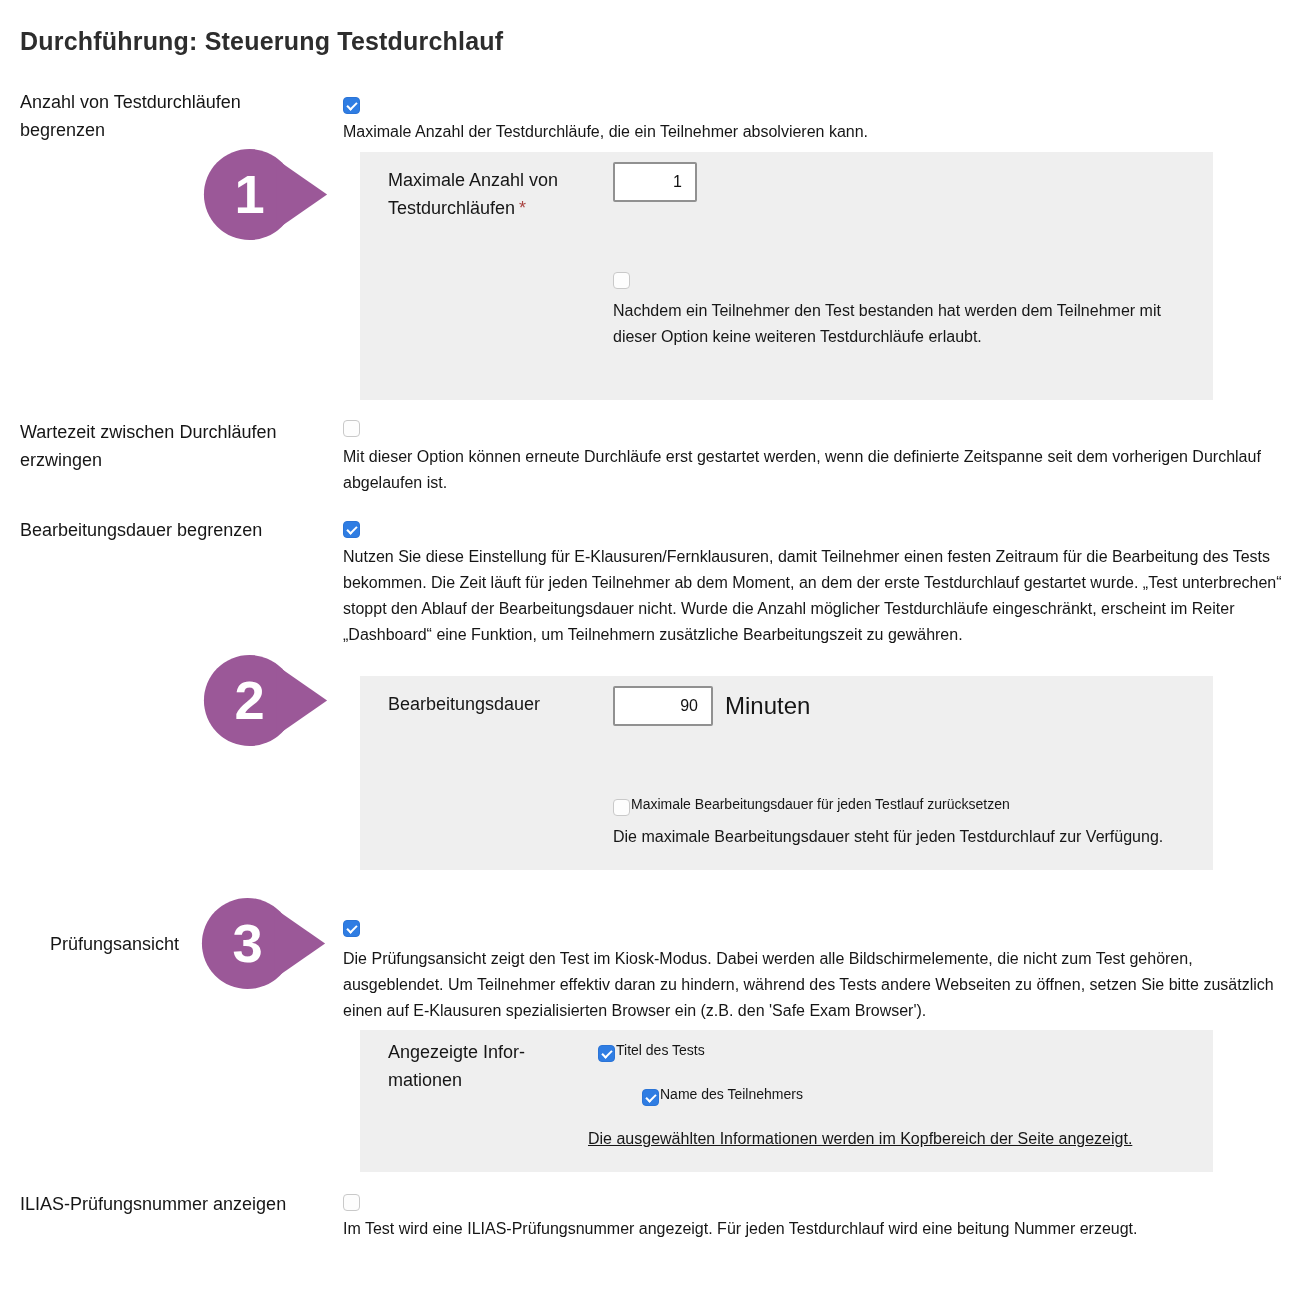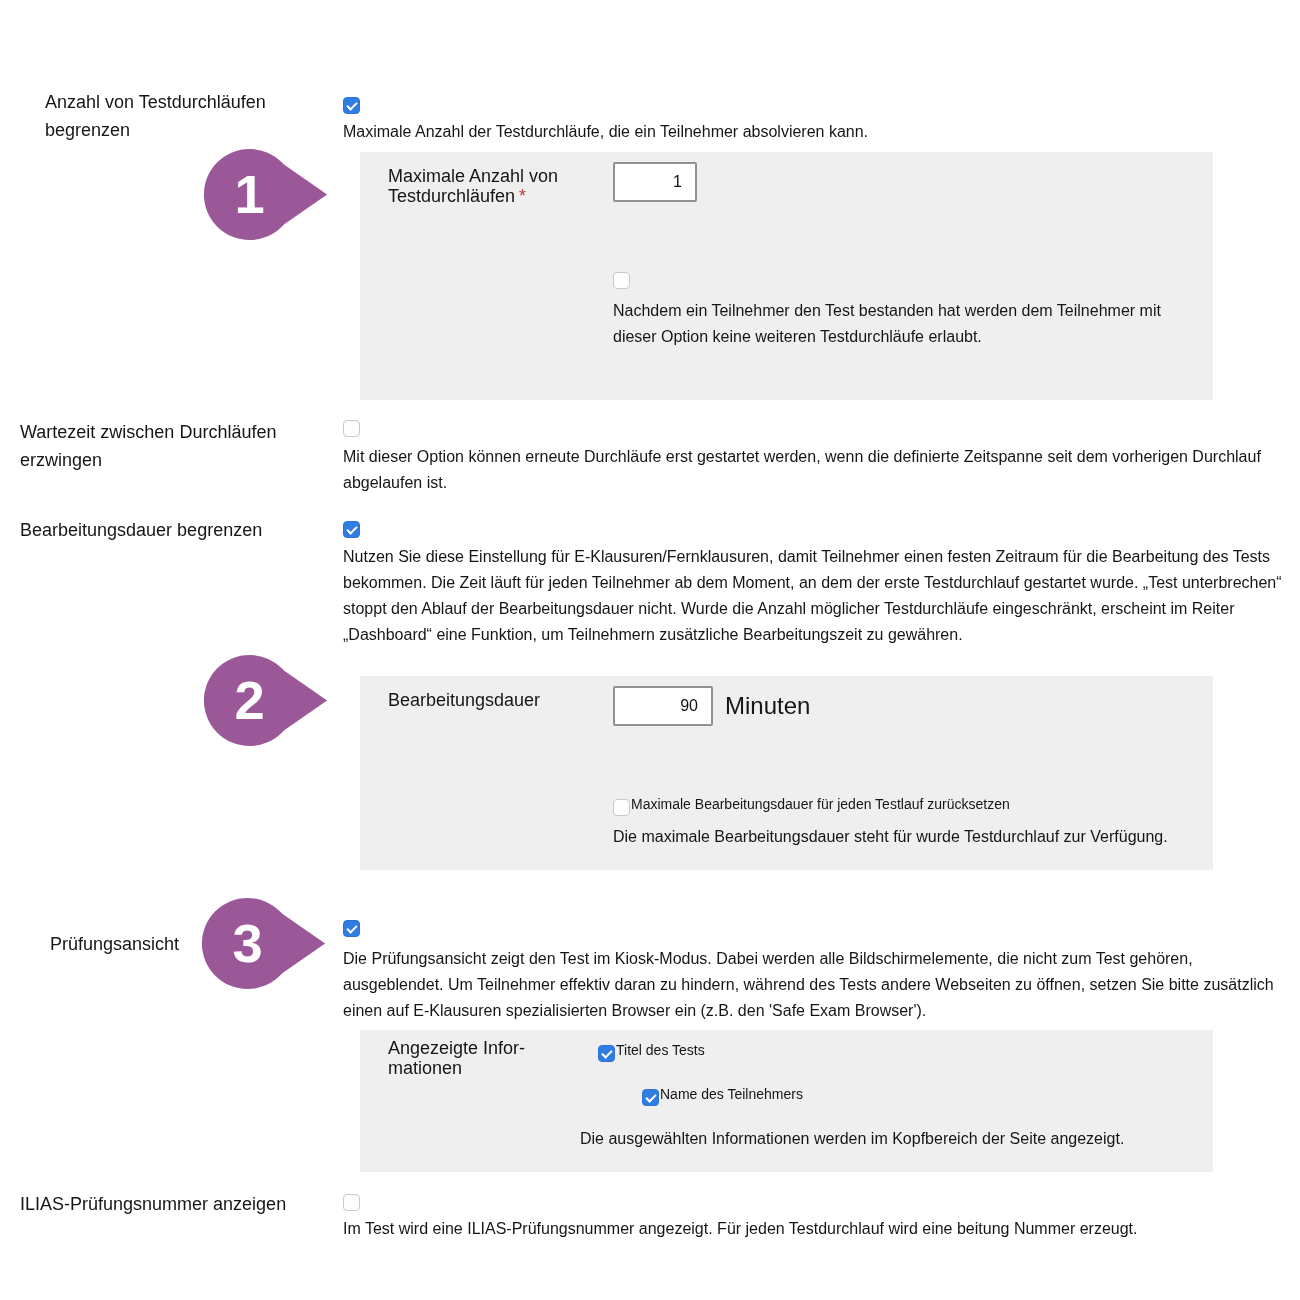--- a/index.html
+++ b/index.html
@@ -14,42 +14,43 @@
   .checkbox { position:absolute; width:17px; height:17px; box-sizing:border-box;
               border:1px solid #c9c9c9; border-radius:4px; background:#fdfdfd; cursor:pointer; }
   .checkbox[data-checked="true"] { background:#2f7de3; border-color:#2b74d6; }
   .checkmark { display:none; }
   .checkbox[data-checked="true"] .checkmark { display:block; position:absolute; left:3px; top:4px;
               width:8px; height:4px; border-left:2px solid #fff; border-bottom:2px solid #fff;
               transform:rotate(-45deg); }
   .checkbox.inline { position:relative; flex:0 0 17px; }
 
   .panel { position:absolute; left:360px; width:853px; background:#efefef; }
-  .sub-label { position:absolute; left:28px; width:182px; font-size:18px; line-height:20px; }
+  .sub-label { position:absolute; left:28px; width:182px; font-size:18px; line-height:28px; }
   .required { color:#a94442; margin-left:4px; }
 
   .num-input { position:absolute; box-sizing:border-box; height:40px; background:#fff;
                border:2px solid #919191; border-radius:2px; font-family:inherit; font-size:16px;
                color:#111; text-align:right; padding-right:13px; }
   .unit { position:absolute; font-size:24px; }
 
   .inline-row { position:absolute; display:flex; align-items:flex-end; gap:1px; font-size:14px; cursor:pointer; }
   .inline-row .opt-label { line-height:24px; }
 
   .marker { position:absolute; width:128px; height:97px; pointer-events:none; }
   .marker svg { display:block; width:100%; height:100%; }
   .marker text { font-family:"Liberation Sans", sans-serif; font-weight:700; font-size:56px; fill:#ffffff; }
 </style>
 </head>
 <body>
 
 <div class="stage">
 
+  <h1 class="page-title">Durchführung: Steuerung Testdurchlauf</h1>
 
-  <div class="row-label" style="top:88px;margin-left:25px;">Anzahl von Testdurchläufen begrenzen</div>
+  <div class="row-label" style="top:88px;">Anzahl von Testdurchläufen begrenzen</div>
   <span class="checkbox" style="left:343px; top:97px;" data-checked="true">
       <span class="checkmark"></span>
     </span>
   <div class="byline" style="left:343px; top:119px; width:935px;">Maximale Anzahl der Testdurchläufe, die ein Teilnehmer absolvieren kann.</div>
 
   <div class="panel" style="top:152px; height:248px;">
     <div class="sub-label" style="top:14px;"><span>Maximale Anzahl von Testdurchläu­fen</span><span class="required">*</span></div>
     <input class="num-input" style="left: 253px; top: 10px; width: 84px;" value="1">
     <span class="checkbox" style="left:253px; top:120px;" data-checked="false"></span>
     <div class="byline" style="left:253px; top:146px; width:570px;">Nachdem ein Teilnehmer den Test bestanden hat werden dem Teilnehmer mit dieser Option keine weiteren Testdurchläufe erlaubt.</div>
@@ -76,21 +77,21 @@
   <div class="byline" style="left:343px; top:544px; width:940px;">Nutzen Sie diese Einstellung für E-Klausuren/Fernklausuren, damit Teilnehmer einen festen Zeitraum für die Bear­beitung des Tests bekommen. Die Zeit läuft für jeden Teilnehmer ab dem Moment, an dem der erste Testdurchlauf gestartet wurde. „Test unterbrechen“ stoppt den Ablauf der Bearbeitungsdauer nicht. Wurde die Anzahl möglicher Testdurchläufe eingeschränkt, erscheint im Reiter „Dashboard“ eine Funktion, um Teilnehmern zusätzliche Bearbei­tungszeit zu gewähren.</div>
 
   <div class="panel" style="top:676px; height:194px;">
     <div class="sub-label" style="top:14px; width:200px;">Bearbeitungsdauer</div>
     <input class="num-input" style="left: 253px; top: 10px; width: 100px;" value="90">
     <span class="unit" style="left:365px; top:16px;">Minuten</span>
     <div class="inline-row" style="left:253px; top:116px;">
       <span class="checkbox inline" data-checked="false"></span>
       <span class="opt-label">Maximale Bearbeitungsdauer für jeden Testlauf zurücksetzen</span>
     </div>
-    <div class="byline" style="left:253px; top:148px; width:600px;">Die maximale Bearbeitungsdauer steht für wurde Testdurchlauf zur Verfügung.</div>
+    <div class="byline" style="left:253px; top:148px; width:600px;">Die maximale Bearbeitungsdauer steht für jeden Testdurchlauf zur Verfügung.</div>
   </div>
 
   <div class="marker" style="left:202px; top:652px;">
     <svg viewBox="0 0 130 100">
         <g fill="#9b5898">
           <circle cx="48" cy="50" r="47"></circle>
           <polygon points="76,14 128,50 76,86"></polygon>
         </g>
         <text x="48" y="69" text-anchor="middle">2</text>
       </svg>
@@ -109,21 +110,21 @@
           <span class="checkmark"></span>
         </span>
       <span class="opt-label">Titel des Tests</span>
     </div>
     <div class="inline-row" style="left:238px; top:52px;padding-left:44px;">
       <span class="checkbox inline" data-checked="true">
           <span class="checkmark"></span>
         </span>
       <span class="opt-label">Name des Teilnehmers</span>
     </div>
-    <div class="byline" style="left:220px; top:96px; width:600px;">Die ausgewählten Informationen werden im Kopfbereich der Seite angezeigt.</div>
+    <div class="byline" style="left:228px; top:96px; width:600px;text-decoration:underline;">Die ausgewählten Informationen werden im Kopfbereich der Seite angezeigt.</div>
   </div>
 
   <div class="marker" style="left:200px; top:895px;">
     <svg viewBox="0 0 130 100">
         <g fill="#9b5898">
           <circle cx="48" cy="50" r="47"></circle>
           <polygon points="76,14 128,50 76,86"></polygon>
         </g>
         <text x="48" y="69" text-anchor="middle">3</text>
       </svg>

